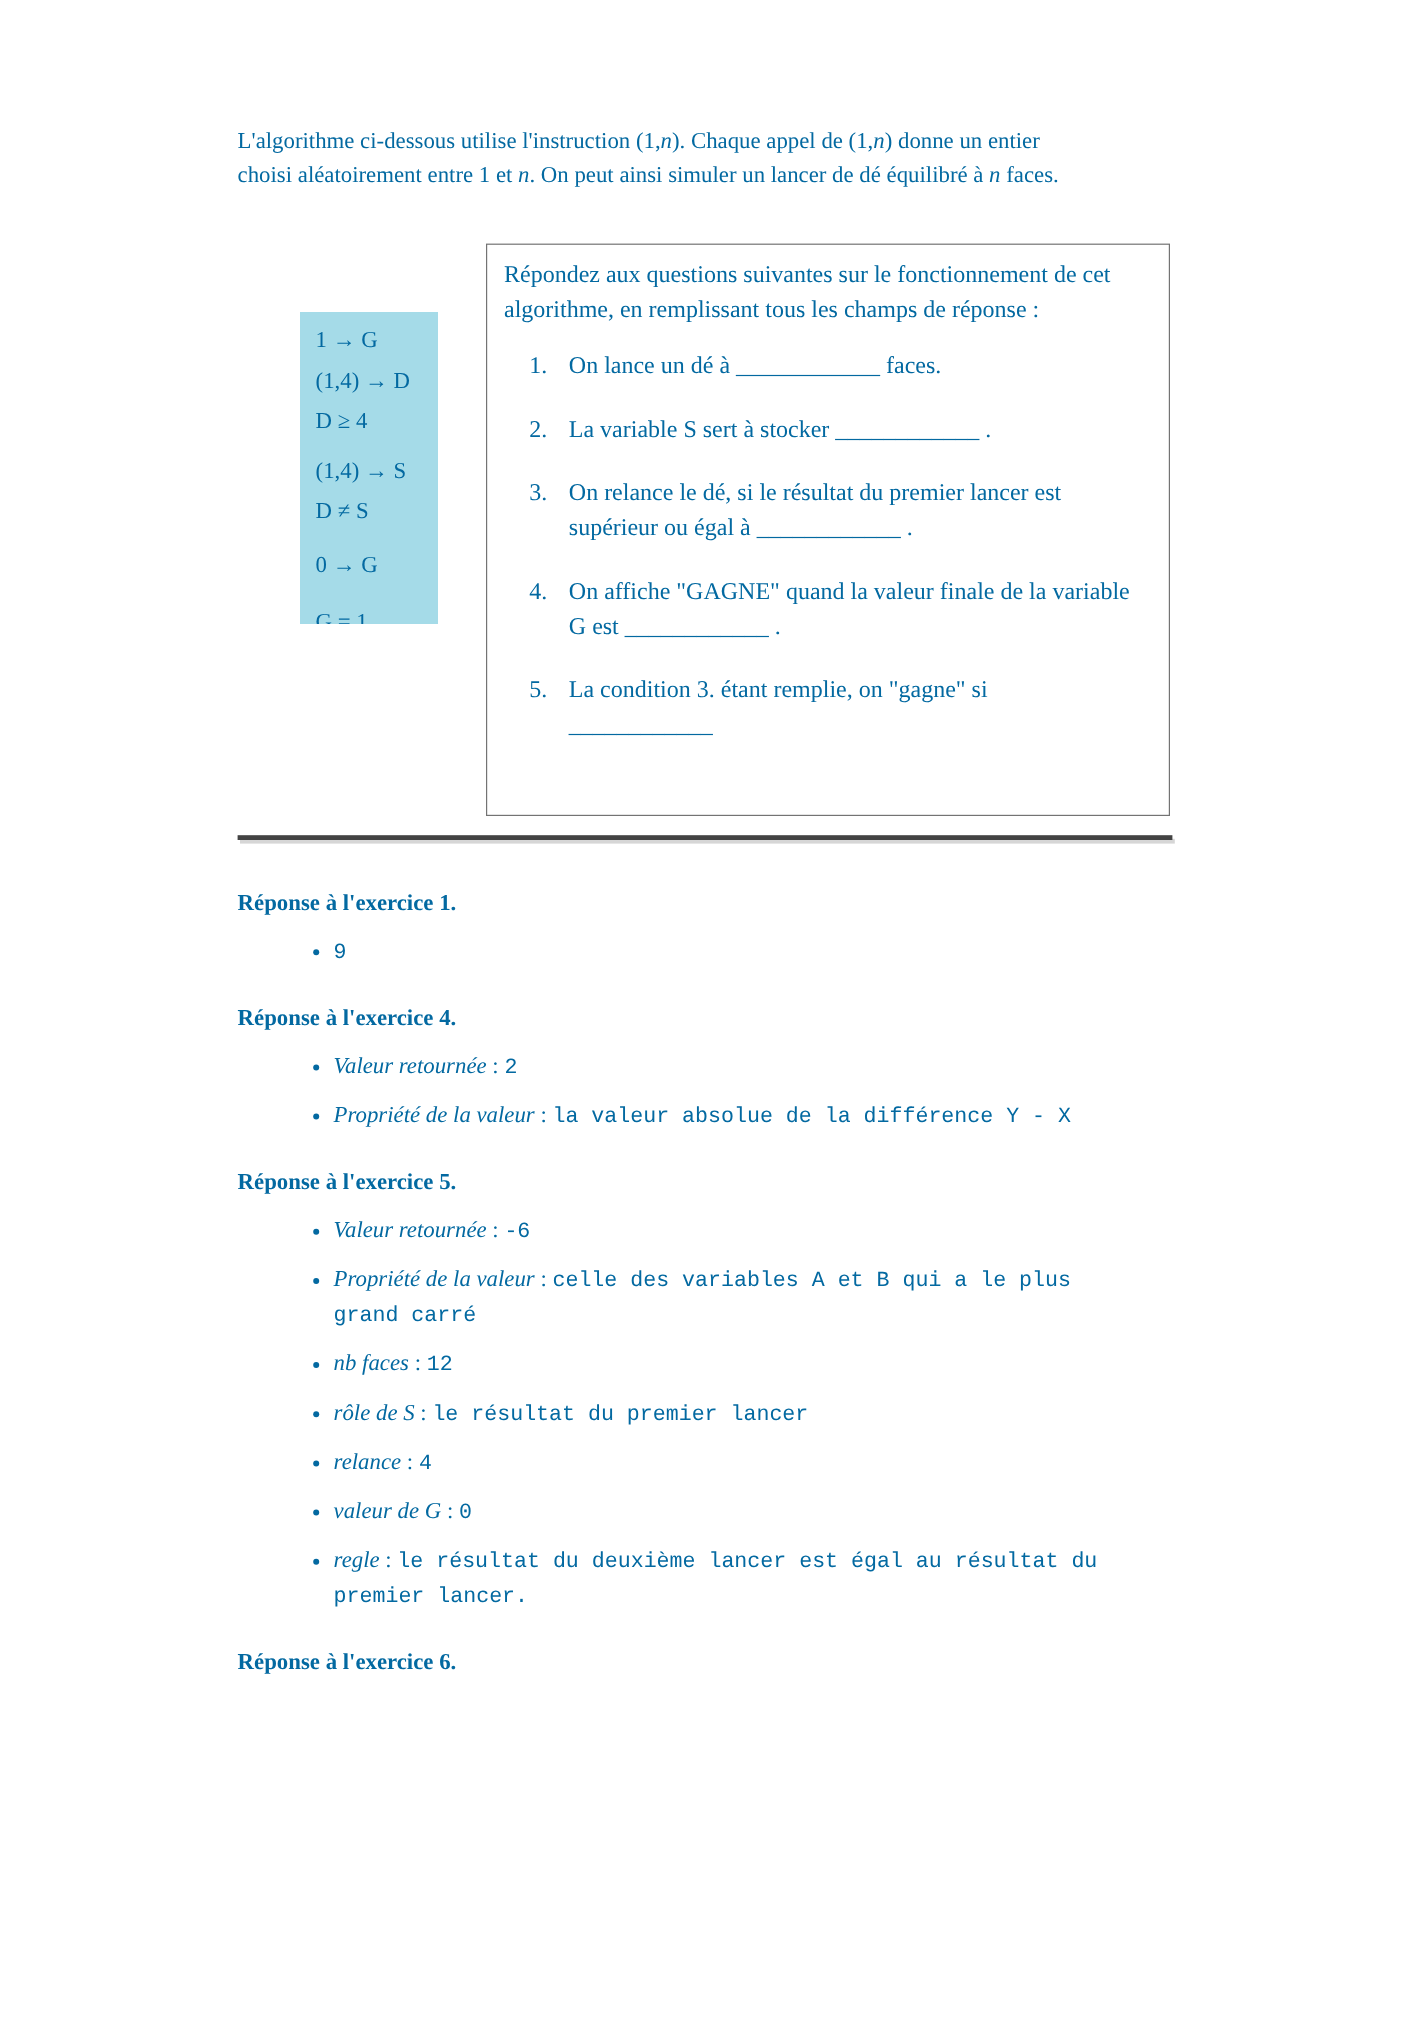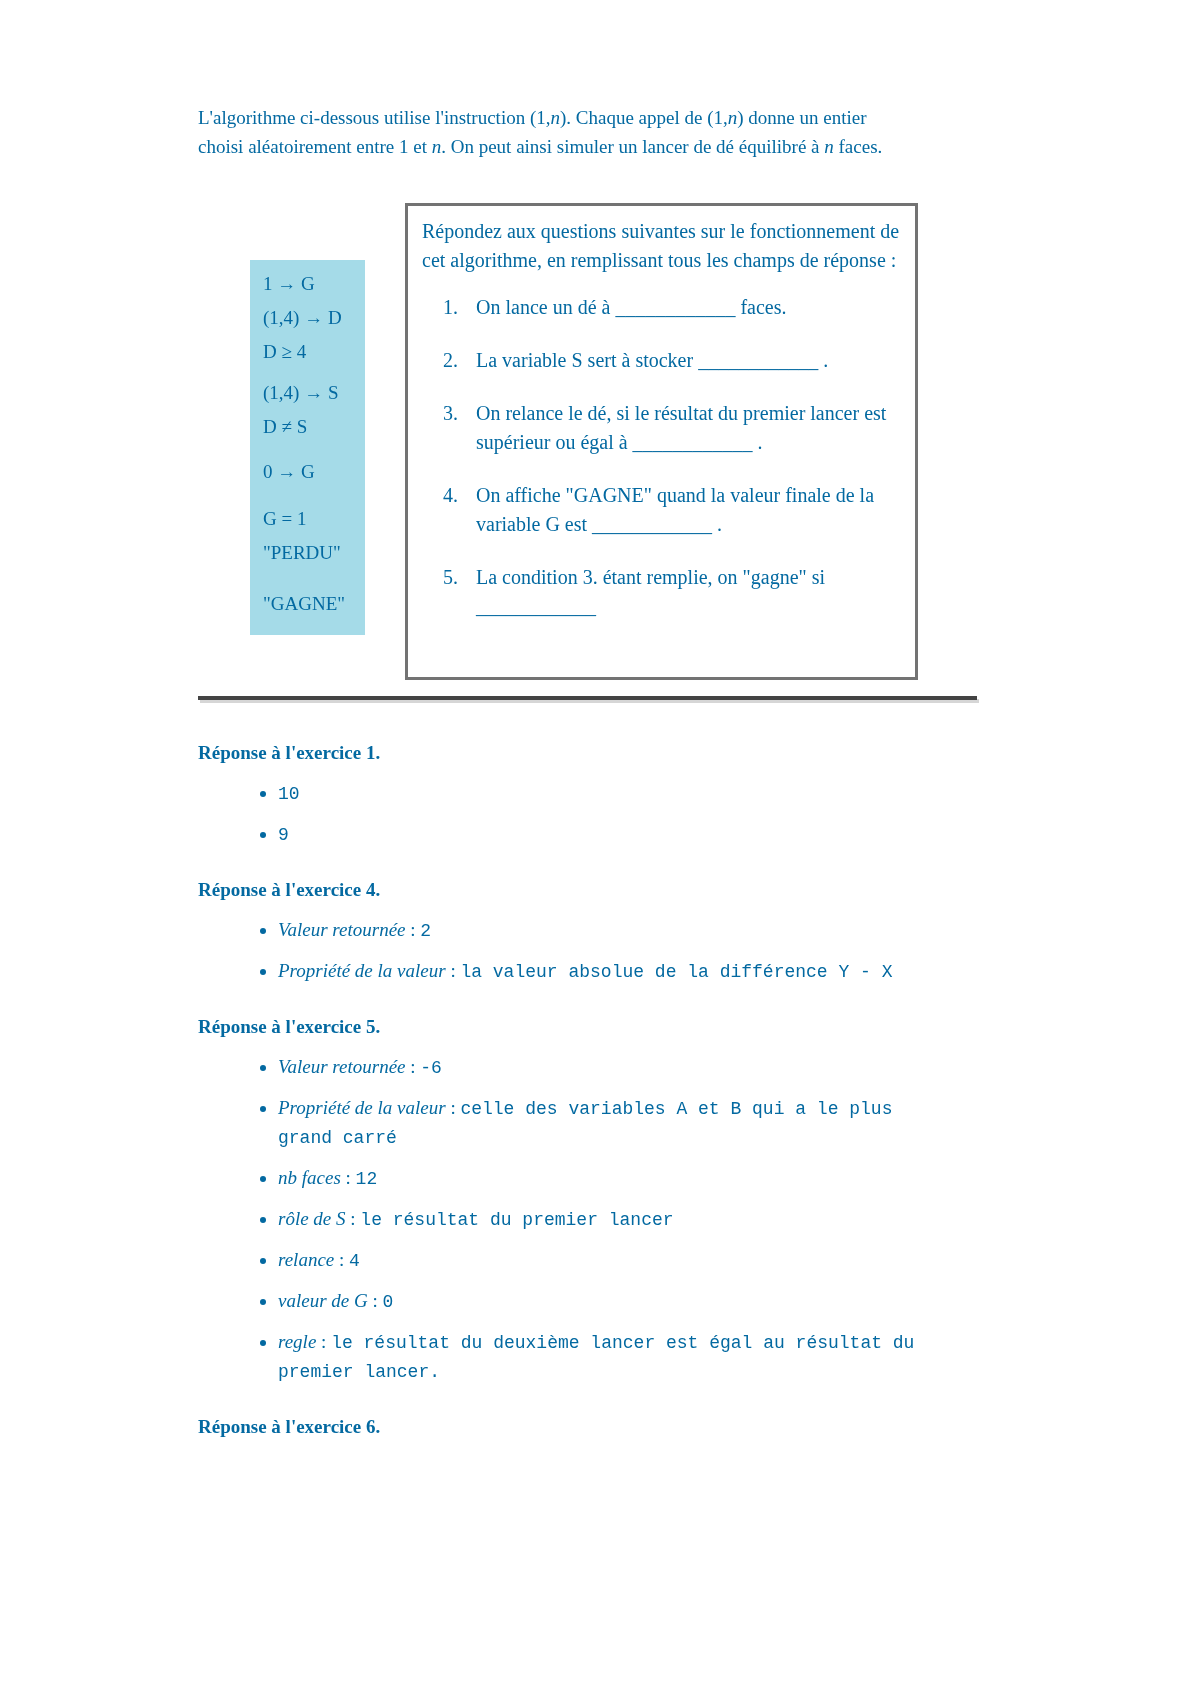--- a/index.html
+++ b/index.html
@@ -22,45 +22,45 @@
     font-size: 19px;
     line-height: 29px;
   }
 
   
   .algo-box {
     position: absolute;
     left: 250px;
     top: 260px;
     width: 115px;
-    height: 375px;
+    height: 260px;
     box-sizing: border-box;
     padding-top: 7px;
     overflow: hidden;
   }
   .algo-line {
     font-size: 19px;
     line-height: 34px;
     padding-left: 13px;
     white-space: nowrap;
   }
   .algo-line:nth-child(4) { margin-top: 7px; }
   .algo-line:nth-child(6) { margin-top: 11px; }
   .algo-line:nth-child(7) { margin-top: 13px; }
   .algo-line:nth-child(9) { margin-top: 17px; }
 
   
   .panel {
     position: absolute;
     left: 405px;
     top: 203px;
-    width: 513px;
+    width: 570px;
     height: 477px;
     box-sizing: border-box;
-    border: 3px solid #737373;
+    border: 1px solid #737373;
     padding: 11px 14px 0 14px;
     font-size: 20px;
     line-height: 29px;
     background: #ffffff;
     overflow: hidden;
   }
   .panel-intro { margin: 0 0 18px 0; }
   .q-list { margin: 0; padding: 0 0 0 21px; list-style: none; }
   .q-item { display: flex; margin-bottom: 24px; }
   .q-num { width: 33px; flex: none; }
@@ -143,23 +143,20 @@
           <div class="q-body"><span>La condition 3. étant remplie, on "gagne" si</span><br><span>____________</span></div>
         </li>
       </ol>
   </div>
 
   <div class="divider"></div>
 
   <div class="answers">
       <p class="answer-heading">Réponse à l'exercice 1.</p>
       <ul class="answer-list">
-        <li class="answer-item"><span class="seg-mono">10</span></li>
-      </ul>
-      <ul class="answer-list">
         <li class="answer-item"><span class="seg-mono">9</span></li>
       </ul>
       <p class="answer-heading">Réponse à l'exercice 4.</p>
       <ul class="answer-list">
         <li class="answer-item"><span class="seg-italic">Valeur retournée</span><span> : </span><span class="seg-mono">2</span></li>
         <li class="answer-item"><span class="seg-italic">Propriété de la valeur</span><span> : </span><span class="seg-mono">la valeur absolue de la différence Y - X</span></li>
       </ul>
       <p class="answer-heading">Réponse à l'exercice 5.</p>
       <ul class="answer-list">
         <li class="answer-item"><span class="seg-italic">Valeur retournée</span><span> : </span><span class="seg-mono">-6</span></li>

